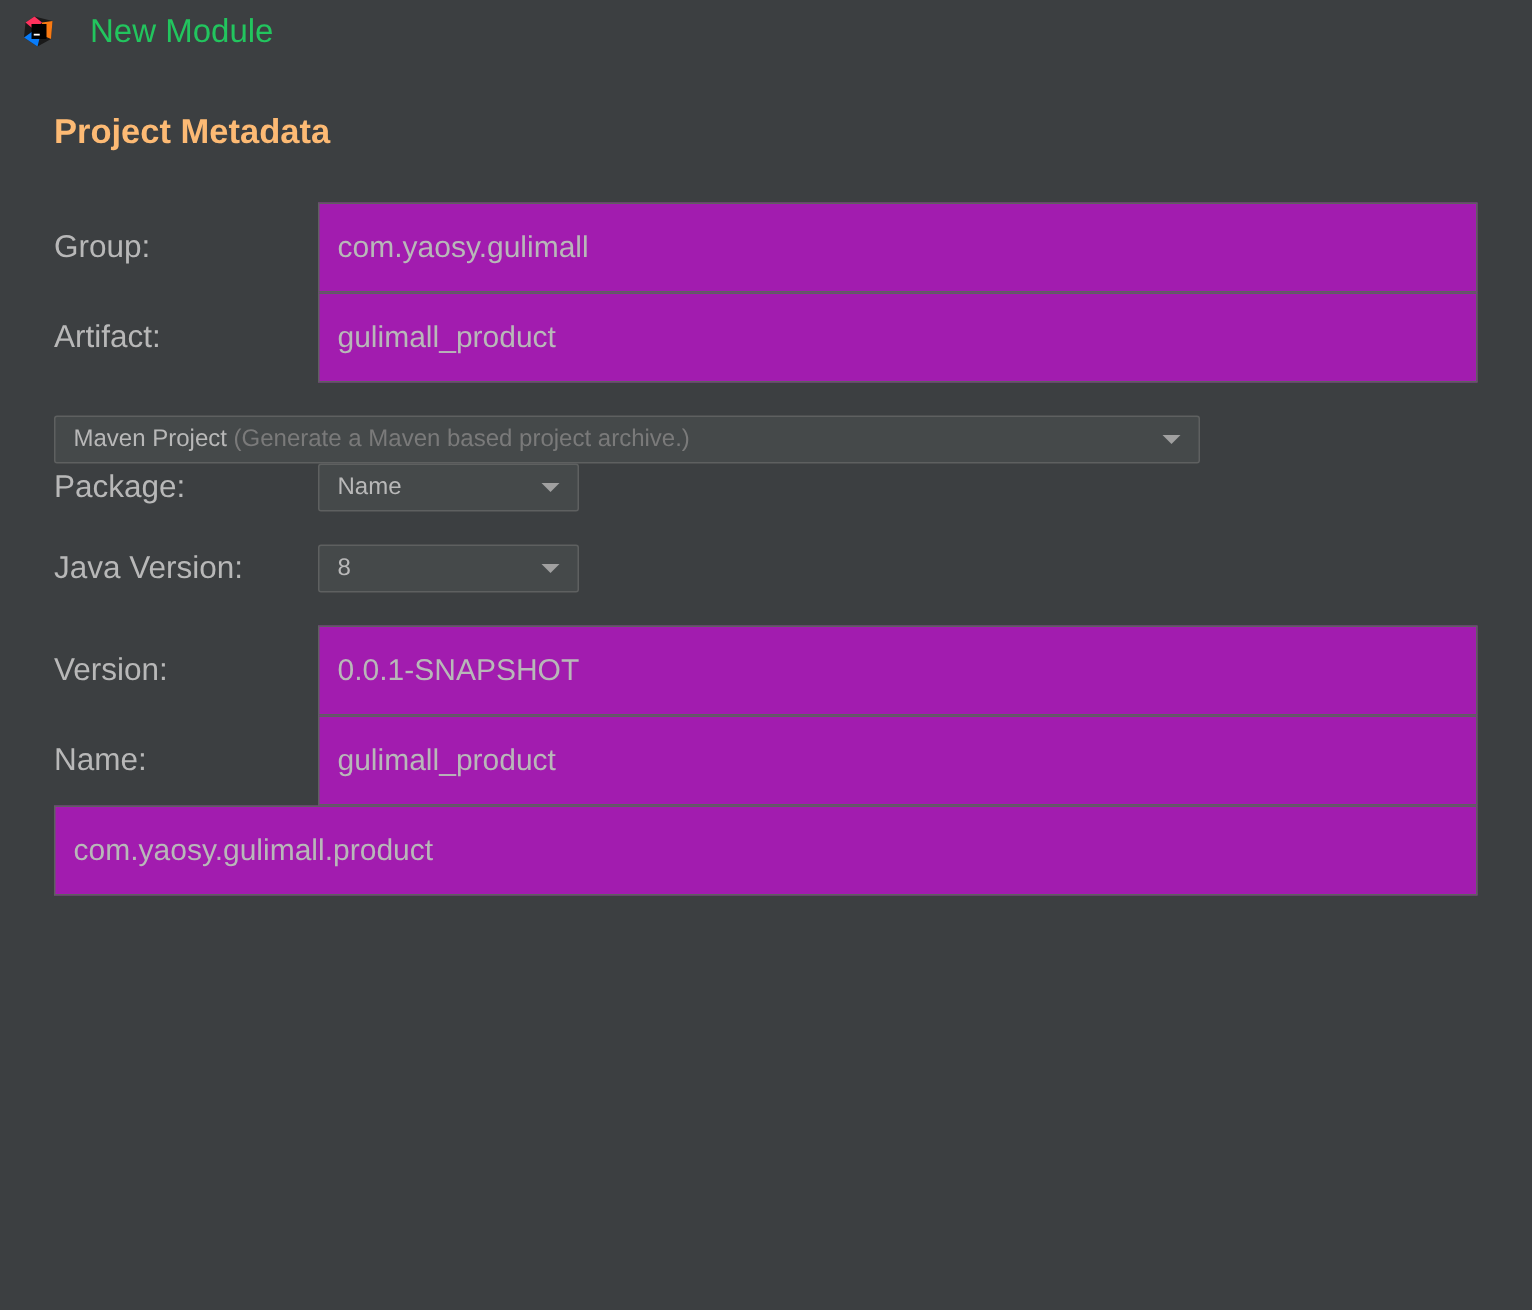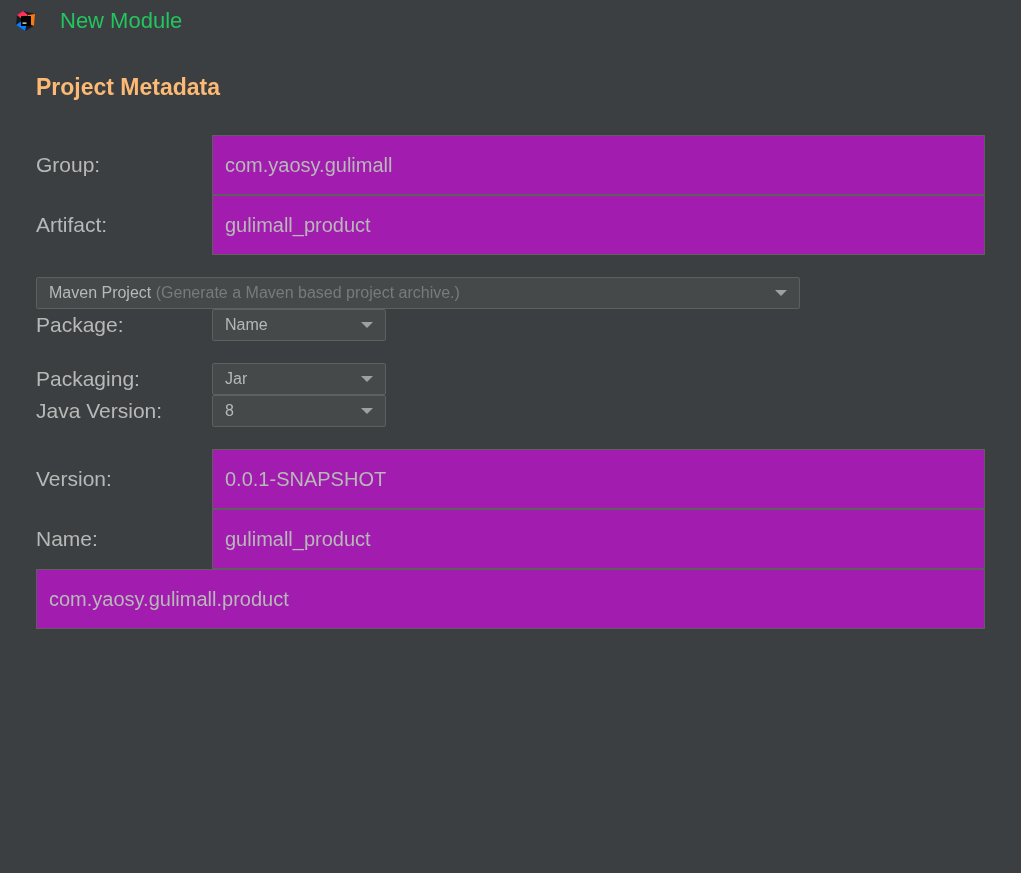--- a/index.html
+++ b/index.html
@@ -144,27 +144,20 @@
   <div class="form-row">
     <div class="form-label">Package:</div>
     <div class="select-box narrow">
       <span class="select-text">Name</span>
       <span class="caret"></span>
     </div>
   </div>
 
   <div class="spacer-big"></div>
 
-  <div class="form-row">
-    <div class="form-label">Packaging:</div>
-    <div class="select-box narrow">
-      <span class="select-text">Jar</span>
-      <span class="caret"></span>
-    </div>
-  </div>
 
   <div class="form-row">
     <div class="form-label">Java Version:</div>
     <div class="select-box narrow">
       <span class="select-text">8</span>
       <span class="caret"></span>
     </div>
   </div>
 
   <div class="spacer-big"></div>

